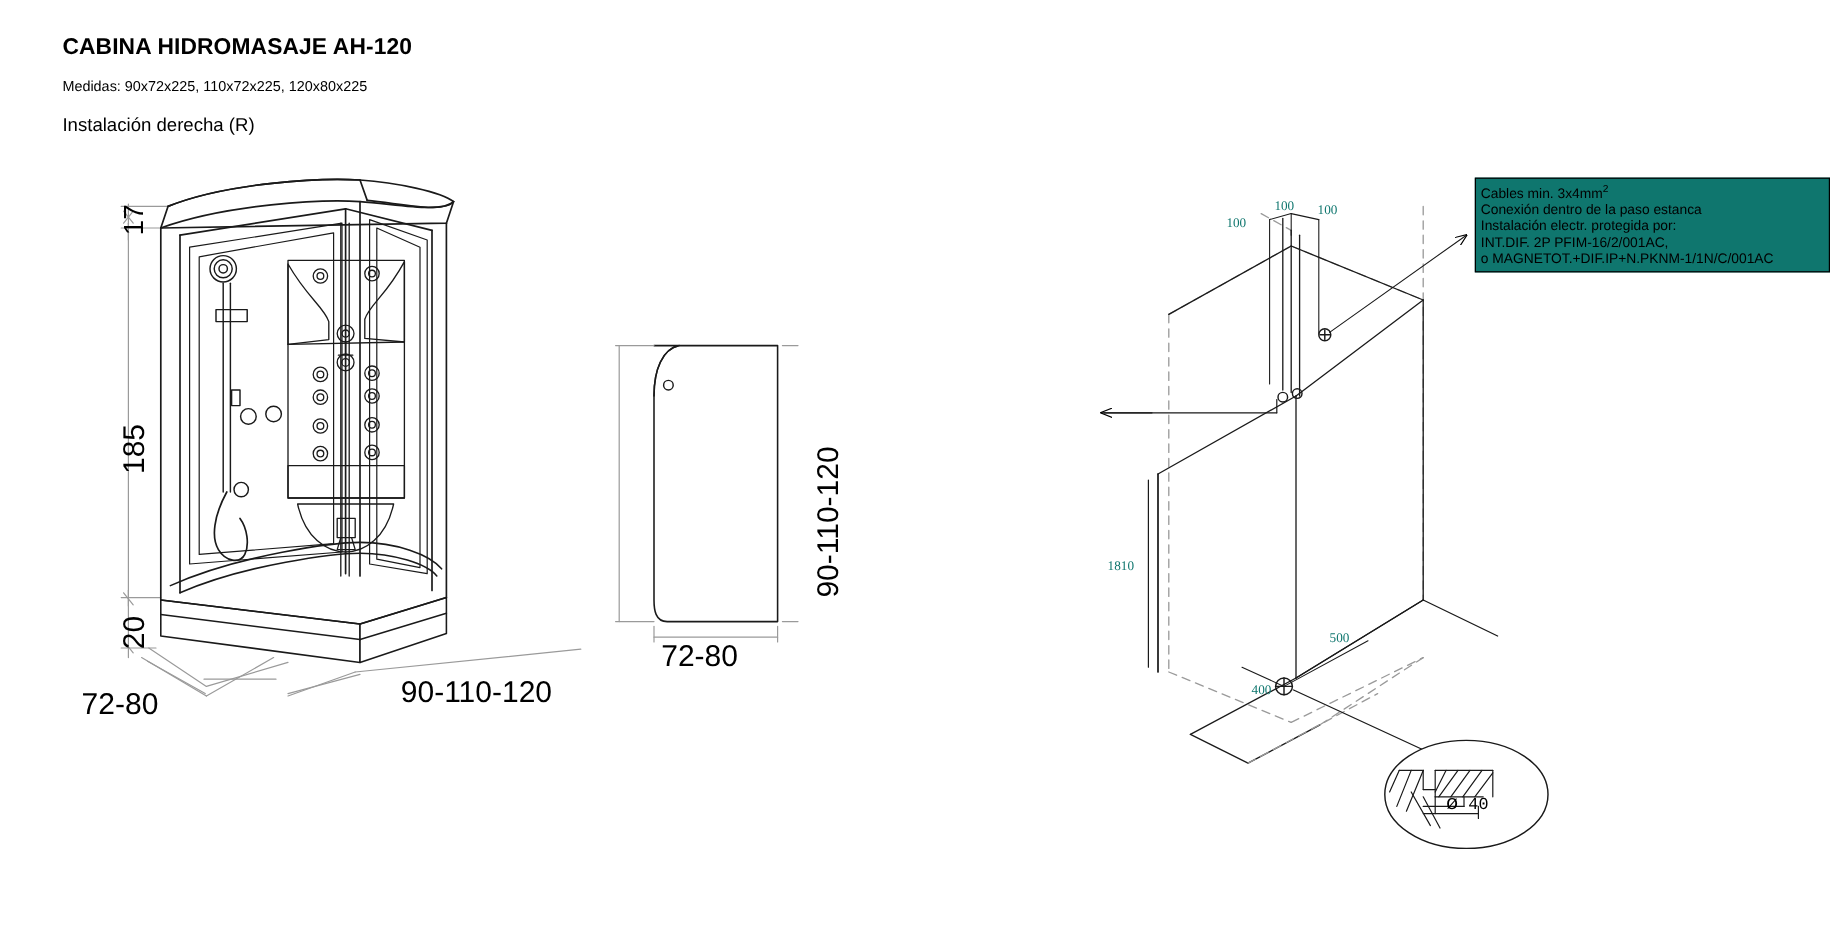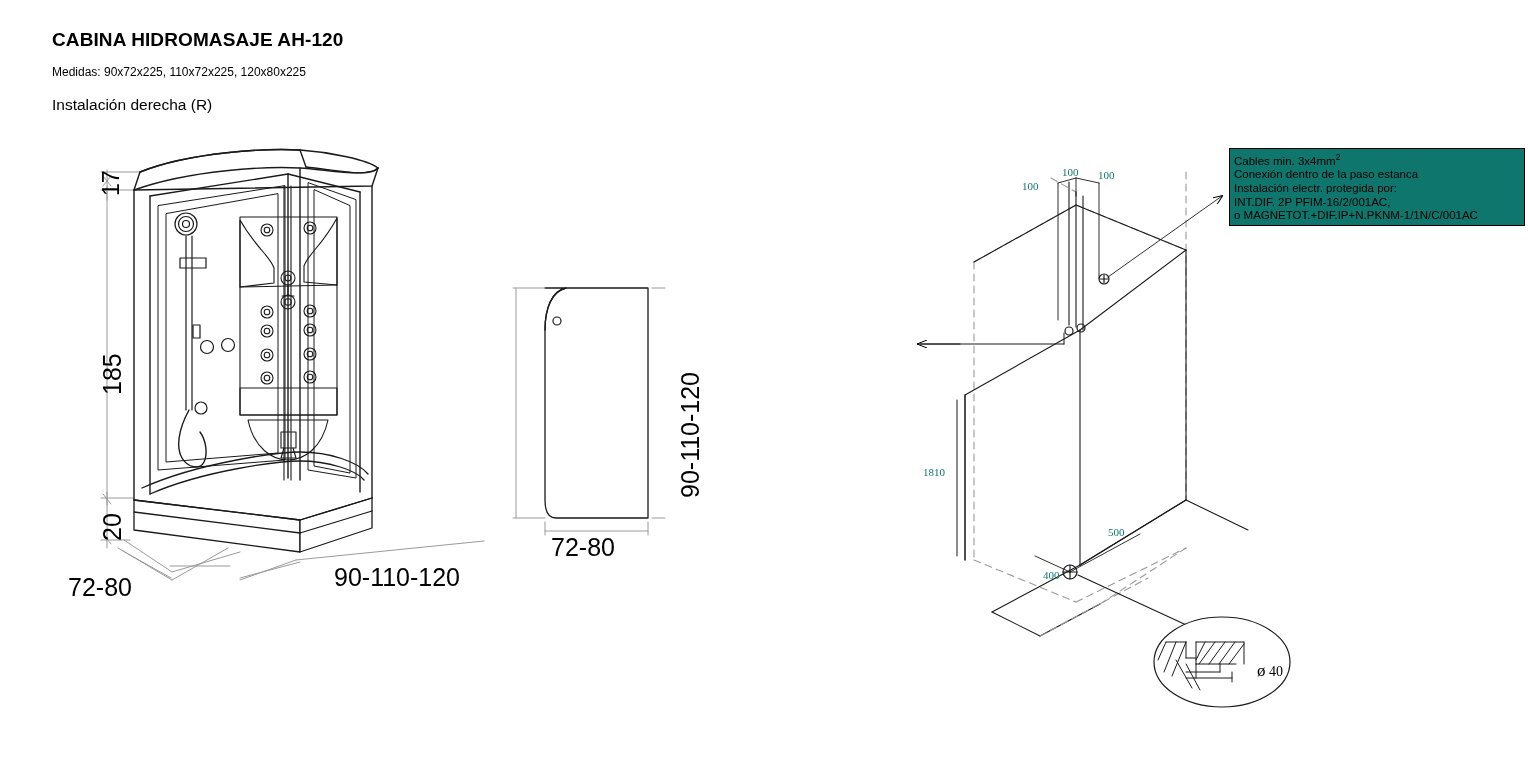--- a/index.html
+++ b/index.html
@@ -79,23 +79,23 @@
     padding: 2px 3px 2px 4px;
     white-space: nowrap;
   }
   #electrical-note { left: 1229px; top: 148px; width: 296px; }
   #water-note      { left: 758px;  top: 328px; width: 155px; }
   .note-line { display: block; }
   .sup { vertical-align: super; font-size: 8.5px; }
 
   #detail-diameter-label {
     position: absolute;
-    left: 1257px;
+    left: 1205px;
     top: 661px;
-    font-family: Liberation Serif, serif;
+    font-family: Liberation Mono, monospace;
     font-size: 14px;
     white-space: nowrap;
   }
   #detail-diameter-label .phi { font-size: 17px; }
 </style>
 </head>
 <body>
 
 <div id="sheet">
 

